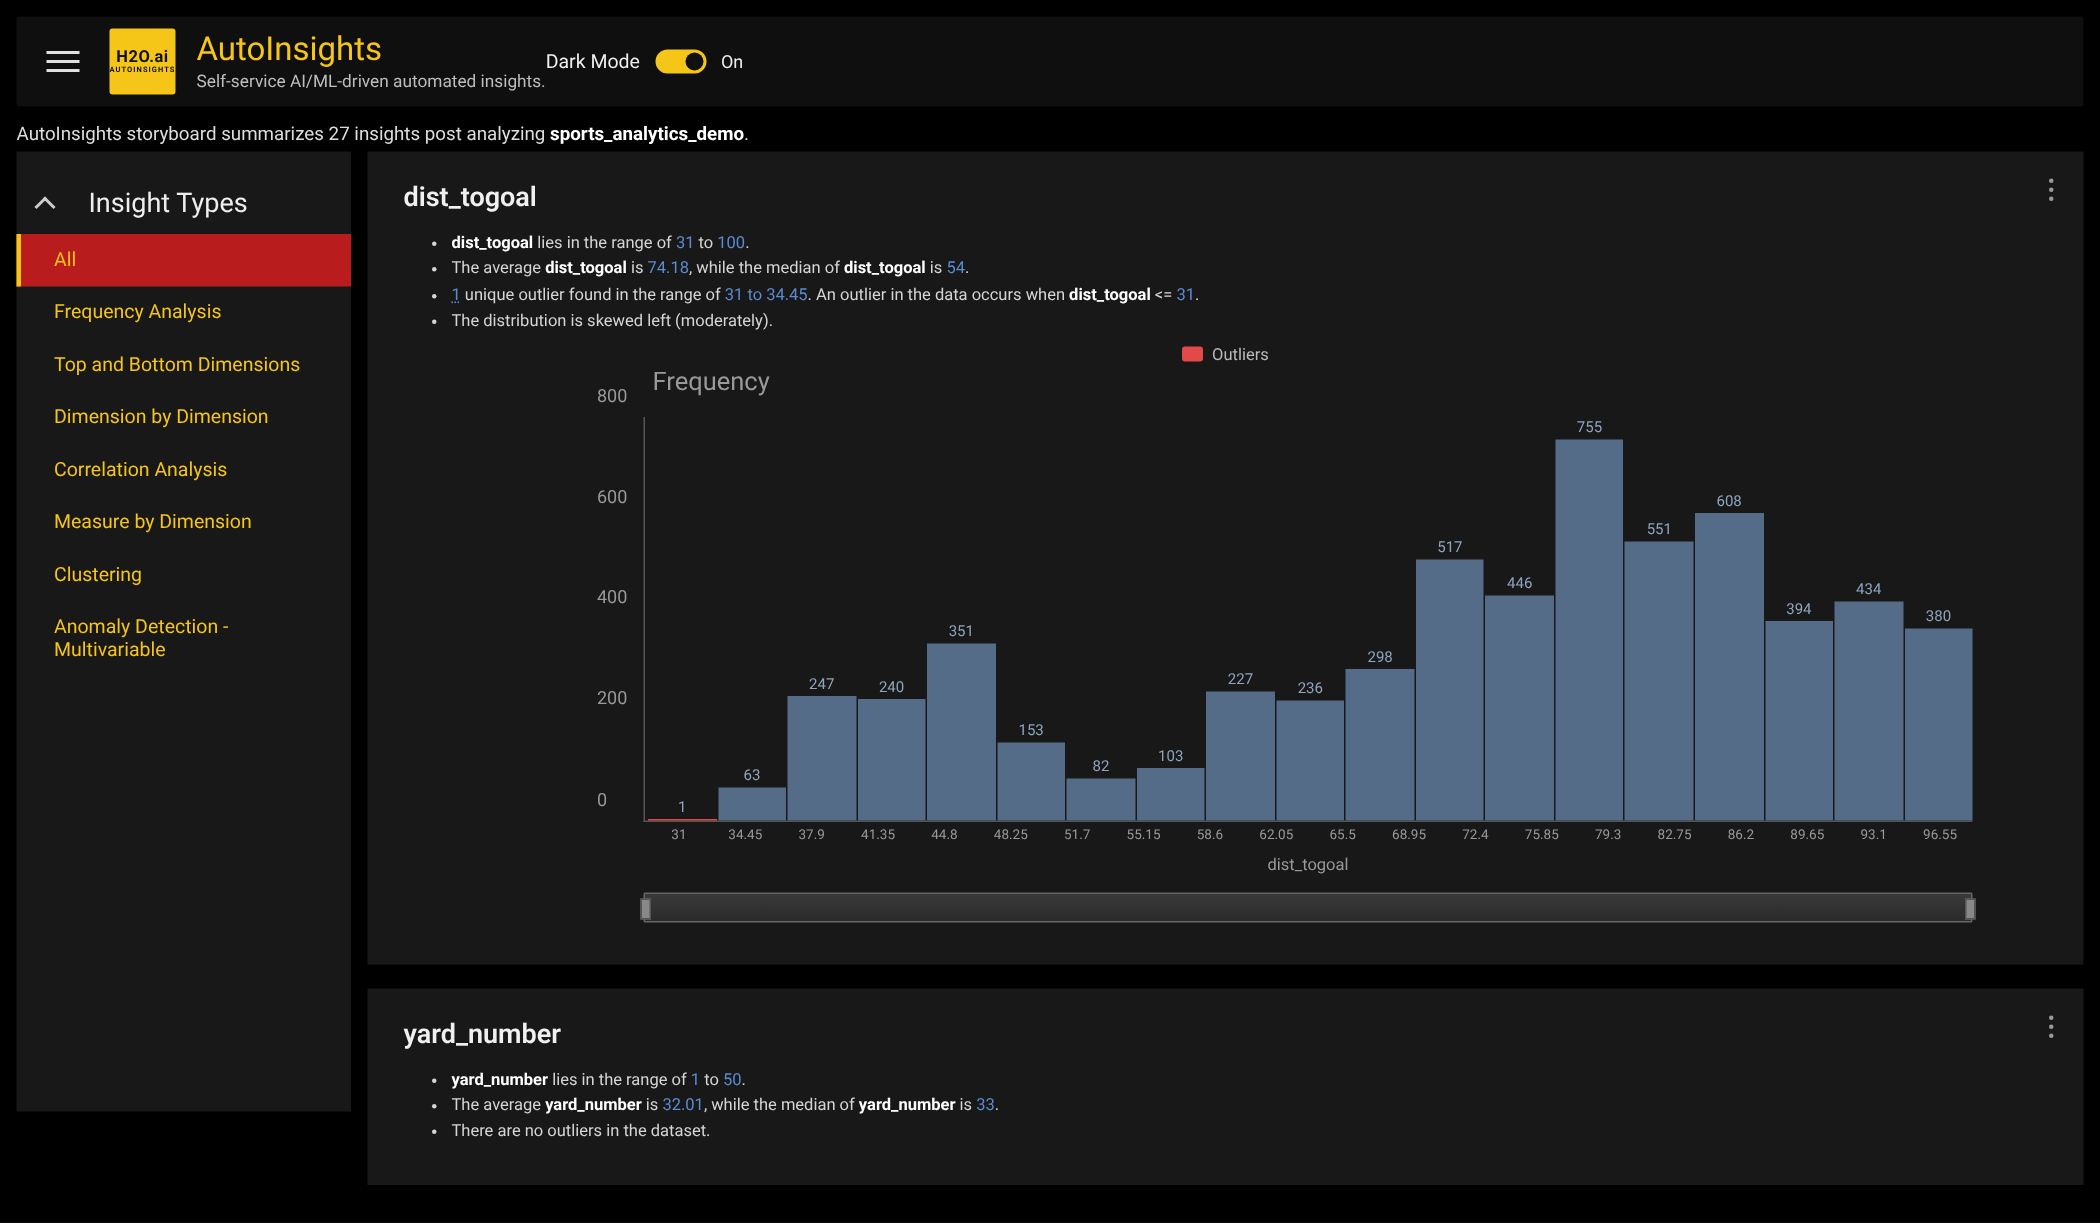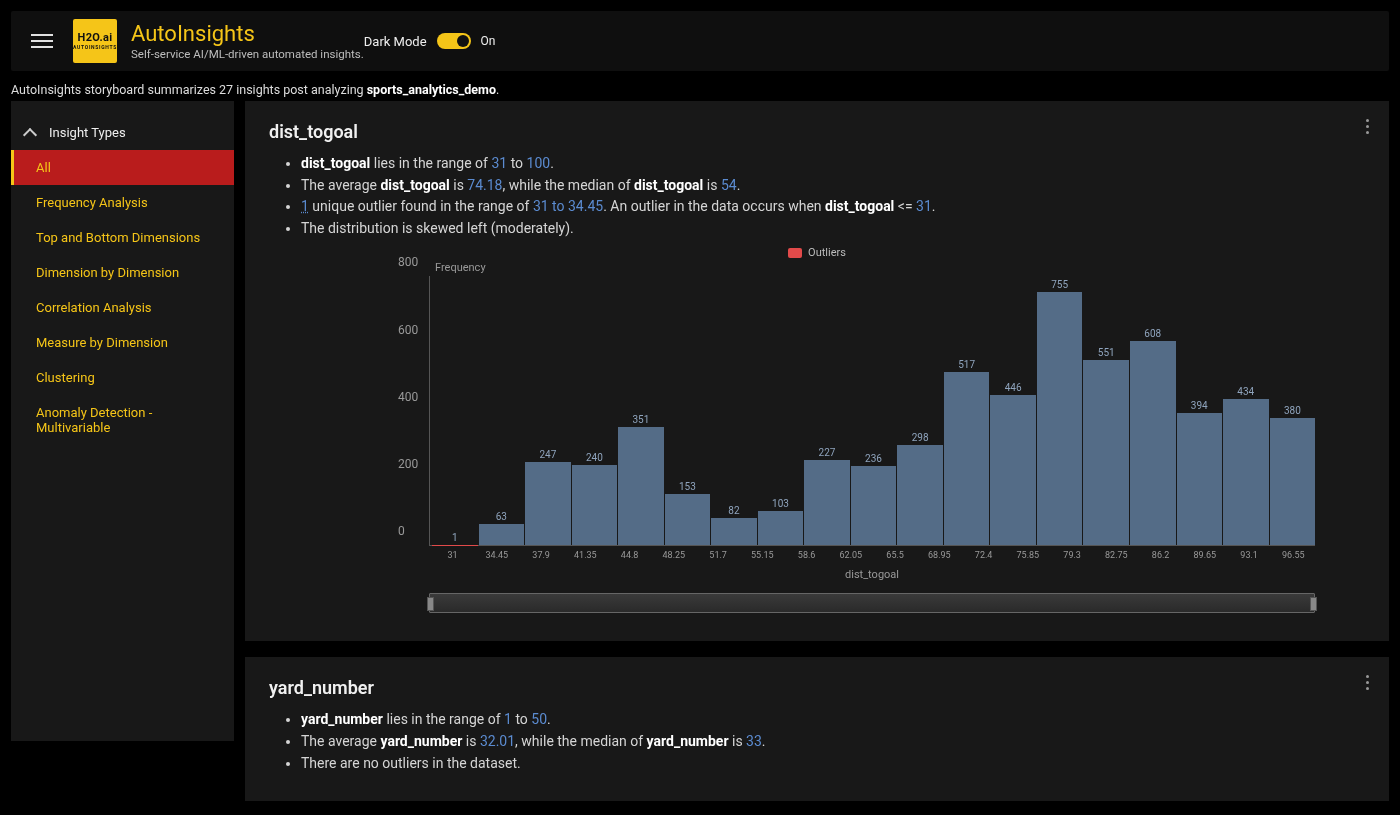--- a/index.html
+++ b/index.html
@@ -35,43 +35,43 @@
   .toggle .knob{position:absolute;right:2px;top:2px;width:12px;height:12px;background:#111;border-radius:50%;}
   .dm-state{font-size:12px;color:#eee;}
 
   .summary{padding:0 11px 4px 11px;font-size:12.5px;color:#ddd;}
   .summary b{color:#fff;}
 
   .body{display:flex;gap:11px;padding:0 11px 11px 11px;align-items:flex-start;}
 
   
   .sidebar{width:223px;background:var(--panel2);min-height:640px;padding-top:14px;}
-  .side-head{display:flex;align-items:center;gap:14px;font-size:13px;padding:10px 14px;color:#eee;}
+  .side-head{display:flex;align-items:center;gap:24px;font-size:18px;padding:10px 14px;color:#eee;}
   .chev{width:10px;height:10px;border-left:2px solid #ccc;border-top:2px solid #ccc;transform:rotate(45deg);margin-top:4px;}
   .sideitems{display:flex;flex-direction:column;}
   .sideitem{padding:10px 22px;font-size:13px;color:var(--accent);cursor:pointer;border-left:3px solid transparent;}
   .sideitem.active{background:#b91c1c;border-left-color:var(--accent);}
 
   
   .main{flex:1;display:flex;flex-direction:column;gap:16px;min-width:0;}
   .card{background:var(--panel2);padding:20px 24px;position:relative;}
   .card h2{margin:0 0 12px 0;font-size:18px;font-weight:600;color:#f0f0f0;}
   .kebab{position:absolute;top:14px;right:16px;display:flex;flex-direction:column;gap:3px;cursor:pointer;padding:4px;}
   .kebab span{width:3px;height:3px;background:#999;border-radius:50%;}
-  .bullets{margin:0 0 8px 0;padding-left:32px;font-size:14px;color:#d5d5d5;}
+  .bullets{margin:0 0 8px 0;padding-left:32px;font-size:11px;color:#d5d5d5;}
   .bullets li{margin-bottom:2px;line-height:1.4;}
   .bullets b{color:#fff;}
   .num{color:var(--link);}
   .num.under{text-decoration:underline dotted;}
 
   
   .legend{display:flex;justify-content:center;gap:6px;align-items:center;margin:8px 0 2px 0;font-size:11px;color:#bbb;}
   .legend .sw{width:14px;height:10px;background:var(--outlier);border-radius:2px;}
   .chartwrap{margin-left:160px;margin-right:50px;}
-  .ylabel{font-size:11px;color:#999;margin-left:6px;margin-bottom:2px;}
+  .ylabel{font-size:17px;color:#999;margin-left:6px;margin-bottom:13px;}
   .plot{position:relative;height:270px;border-left:1px solid #555;border-bottom:1px solid #555;}
   .ytick{position:absolute;left:-32px;font-size:12px;color:#999;transform:translateY(-50%);}
   .bars{position:absolute;left:2px;right:0;bottom:0;top:0;display:flex;align-items:flex-end;gap:1px;}
   .barcol{flex:1;display:flex;flex-direction:column;align-items:center;justify-content:flex-end;height:100%;position:relative;min-width:0;}
   .barval{font-size:10px;color:#8fa4bd;margin-bottom:2px;white-space:nowrap;}
   .bar{width:100%;background:var(--bar);}
   .bar.outlier{background:var(--outlier);}
   .xticks{display:flex;margin-left:2px;gap:1px;}
   .xt{flex:1;font-size:9px;color:#999;text-align:center;padding-top:4px;min-width:0;white-space:nowrap;overflow:hidden;}
   .xlabel{text-align:center;font-size:11px;color:#999;margin-top:8px;}

